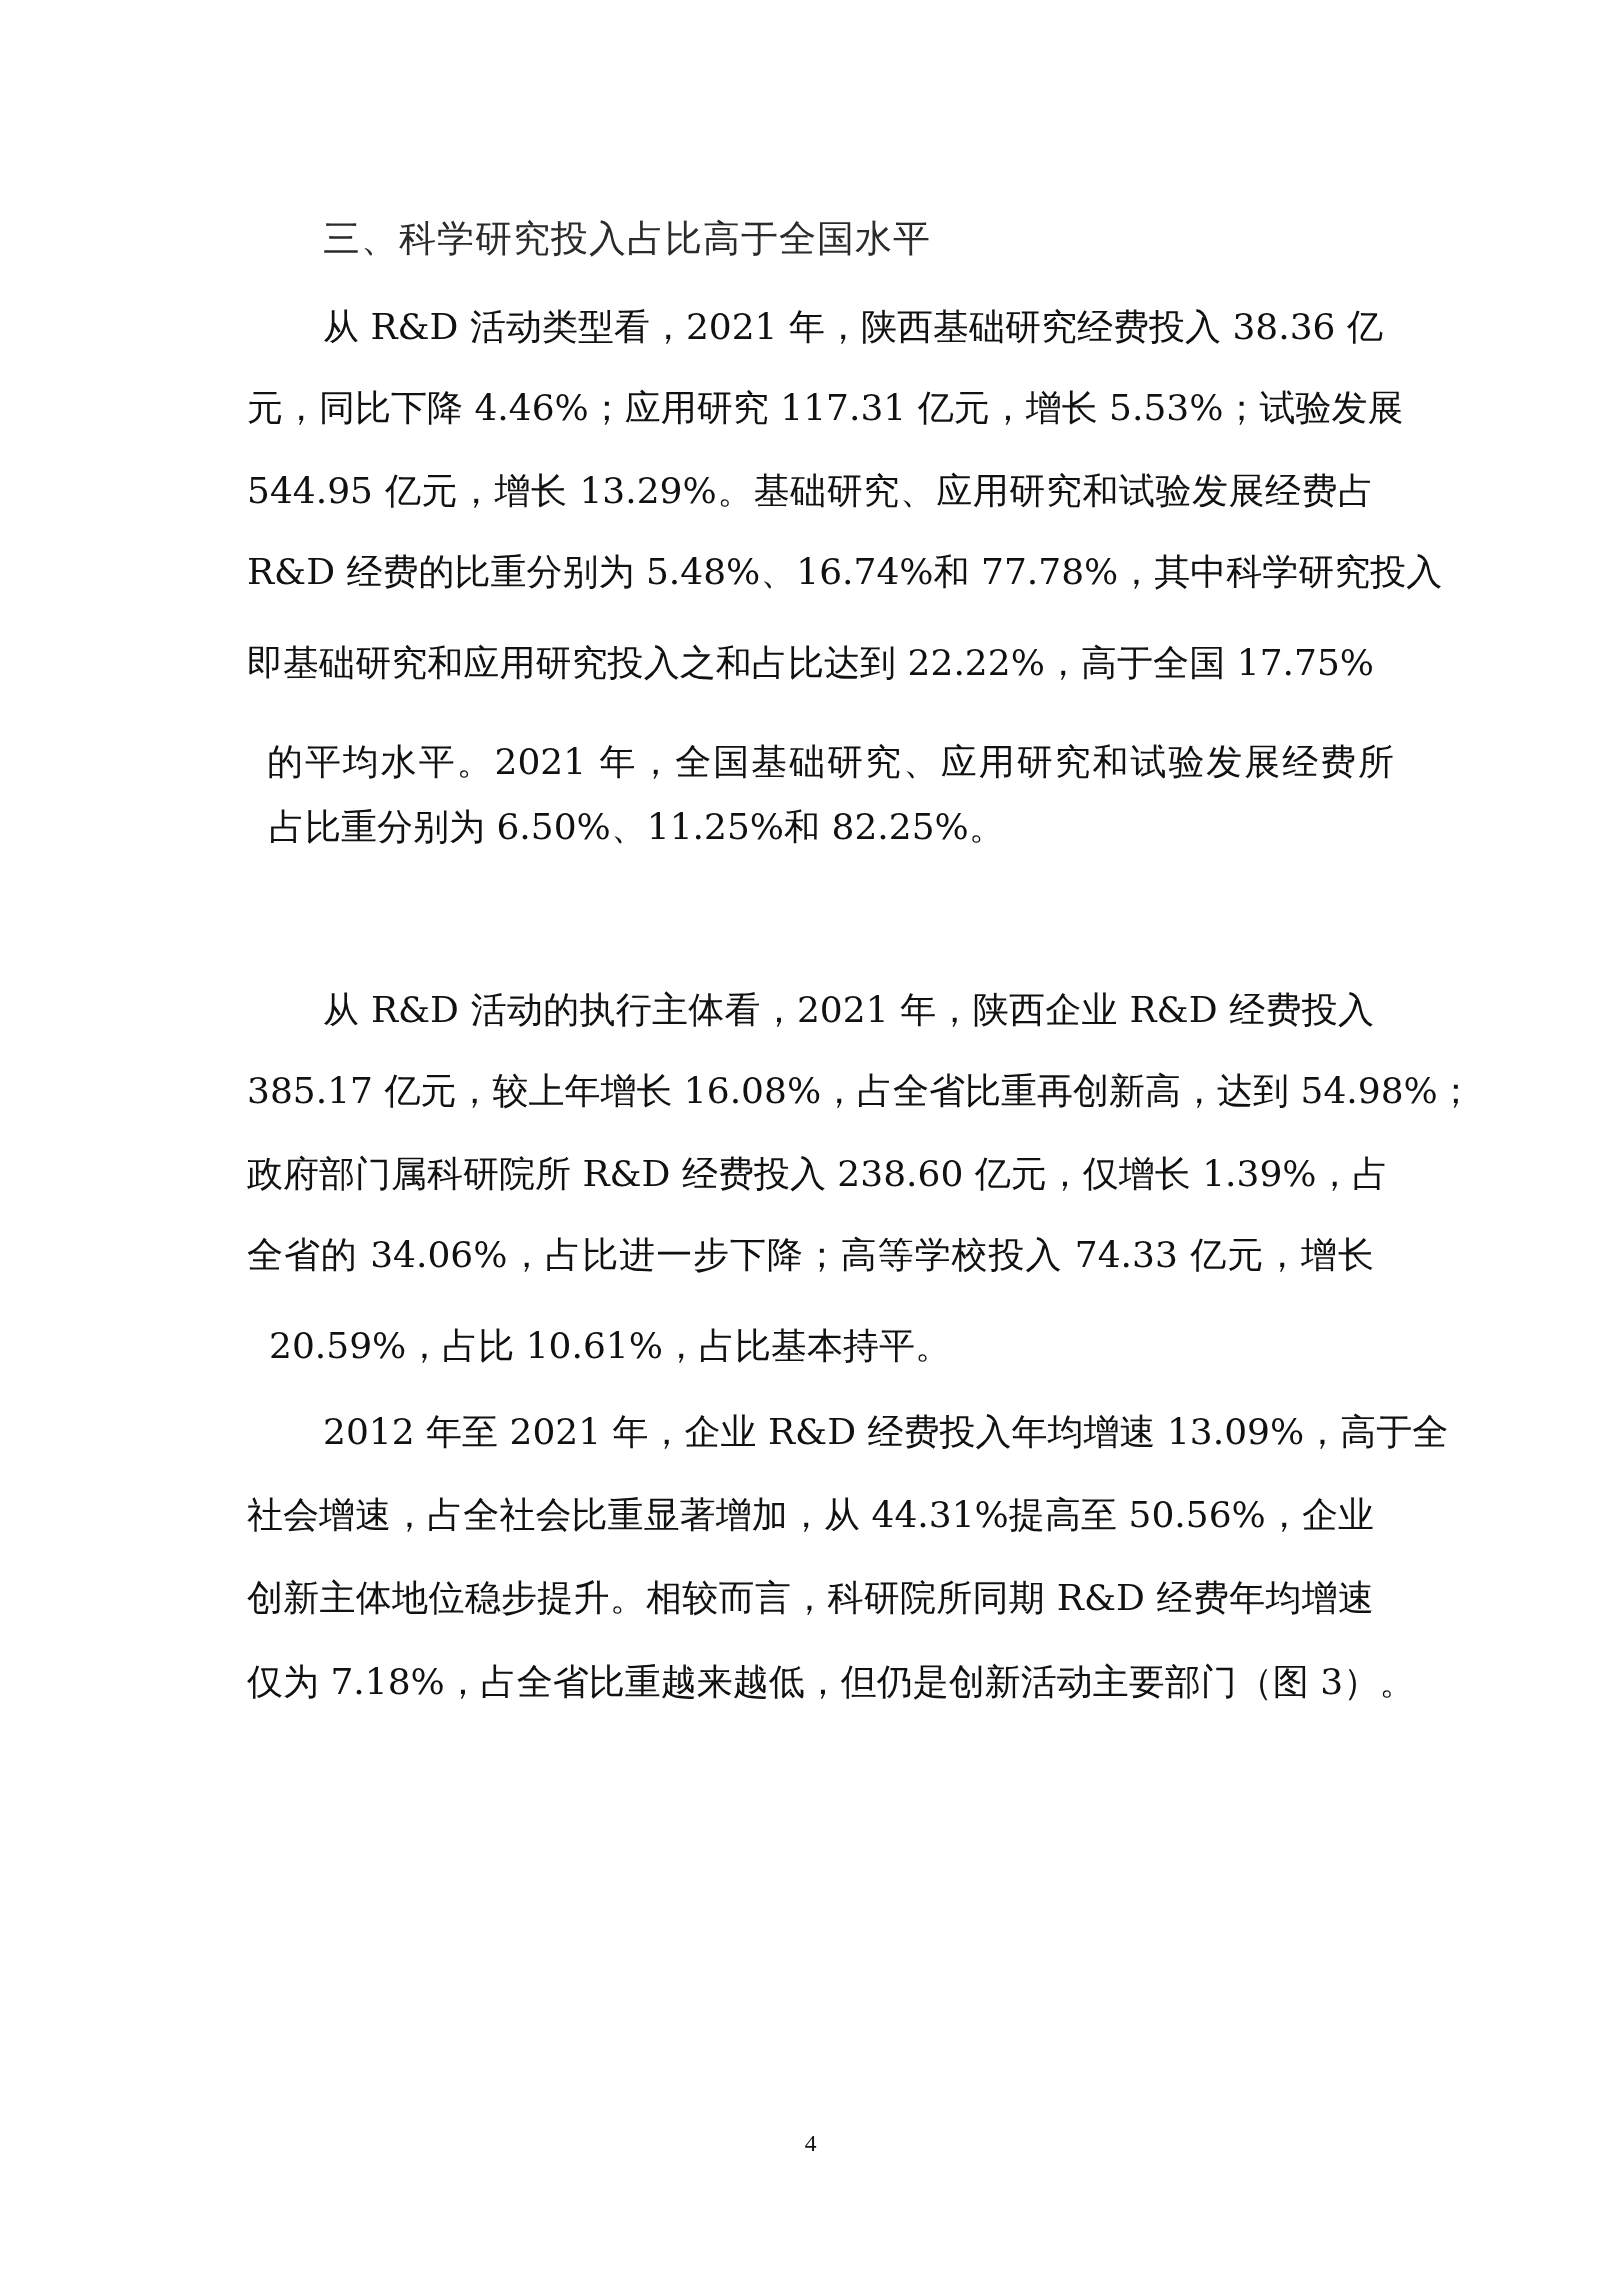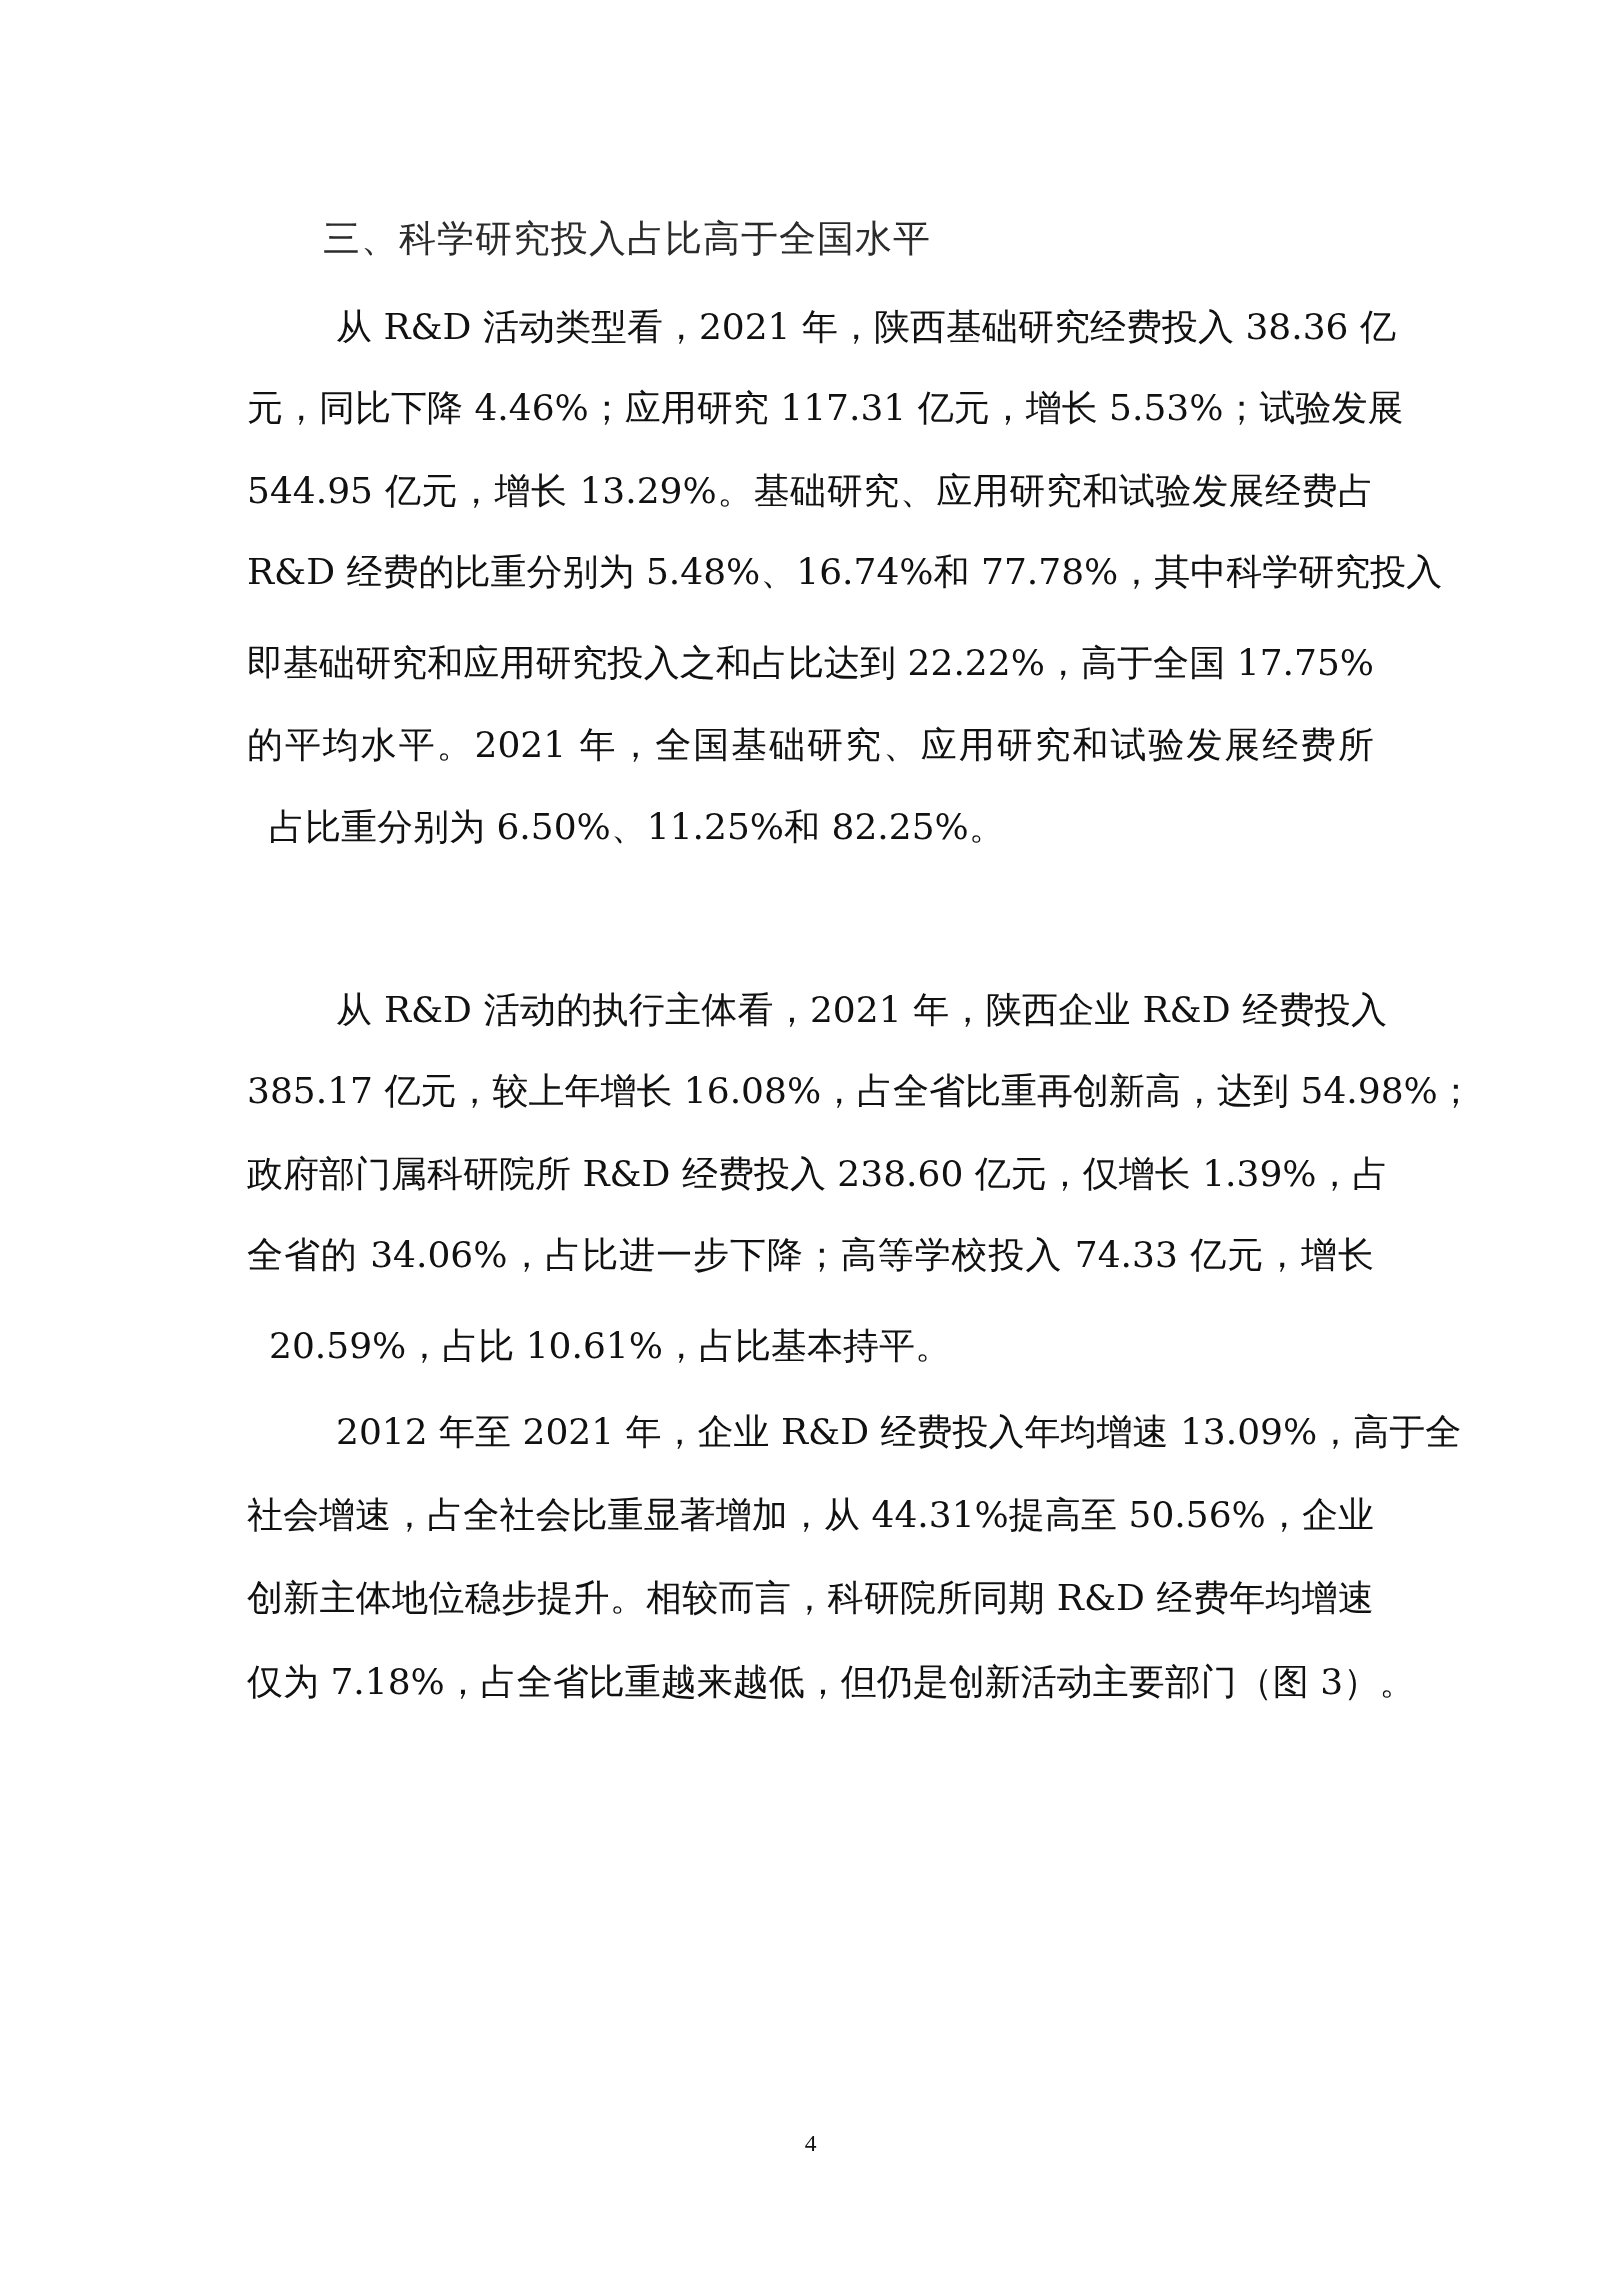--- a/index.html
+++ b/index.html
@@ -29,21 +29,21 @@
       height: 55px;
       line-height: 55px;
       font-size: 36px;
       white-space: nowrap;
       text-align: justify;
       text-align-last: justify;
       letter-spacing: 0px;
       color: #111111;
     }
     .line.indent {
-      left: 336px;
+      left: 323px;
       width: 1051px;
     }
     .line.last {
       text-align: left;
       text-align-last: left;
       width: auto;
       margin-left: 22px;
     }
     .heading {
       position: absolute;
@@ -75,21 +75,21 @@
 <div class="page">
 
   <div class="heading" style="top:209px;">三、科学研究投入占比高于全国水平</div>
 
   <div>
     <div class="line indent" style="top:299px;">从 R&amp;D 活动类型看，2021 年，陕西基础研究经费投入 38.36 亿</div>
     <div class="line" style="top:380px;">元，同比下降 4.46%；应用研究 117.31 亿元，增长 5.53%；试验发展</div>
     <div class="line" style="top:463px;">544.95 亿元，增长 13.29%。基础研究、应用研究和试验发展经费占</div>
     <div class="line" style="top:544px;">R&amp;D 经费的比重分别为 5.48%、16.74%和 77.78%，其中科学研究投入</div>
     <div class="line" style="top:635px;">即基础研究和应用研究投入之和占比达到 22.22%，高于全国 17.75%</div>
-    <div class="line" style="top:717px;">的平均水平。2021 年，全国基础研究、应用研究和试验发展经费所</div>
+    <div class="line" style="top:734px;margin-left:20px;">的平均水平。2021 年，全国基础研究、应用研究和试验发展经费所</div>
     <div class="line last" style="top:799px;">占比重分别为 6.50%、11.25%和 82.25%。</div>
   </div>
 
 
   <div>
     <div class="line indent" style="top:982px;">从 R&amp;D 活动的执行主体看，2021 年，陕西企业 R&amp;D 经费投入</div>
     <div class="line" style="top:1063px;">385.17 亿元，较上年增长 16.08%，占全省比重再创新高，达到 54.98%；</div>
     <div class="line" style="top:1146px;">政府部门属科研院所 R&amp;D 经费投入 238.60 亿元，仅增长 1.39%，占</div>
     <div class="line" style="top:1227px;">全省的 34.06%，占比进一步下降；高等学校投入 74.33 亿元，增长</div>
     <div class="line last" style="top:1318px;">20.59%，占比 10.61%，占比基本持平。</div>

